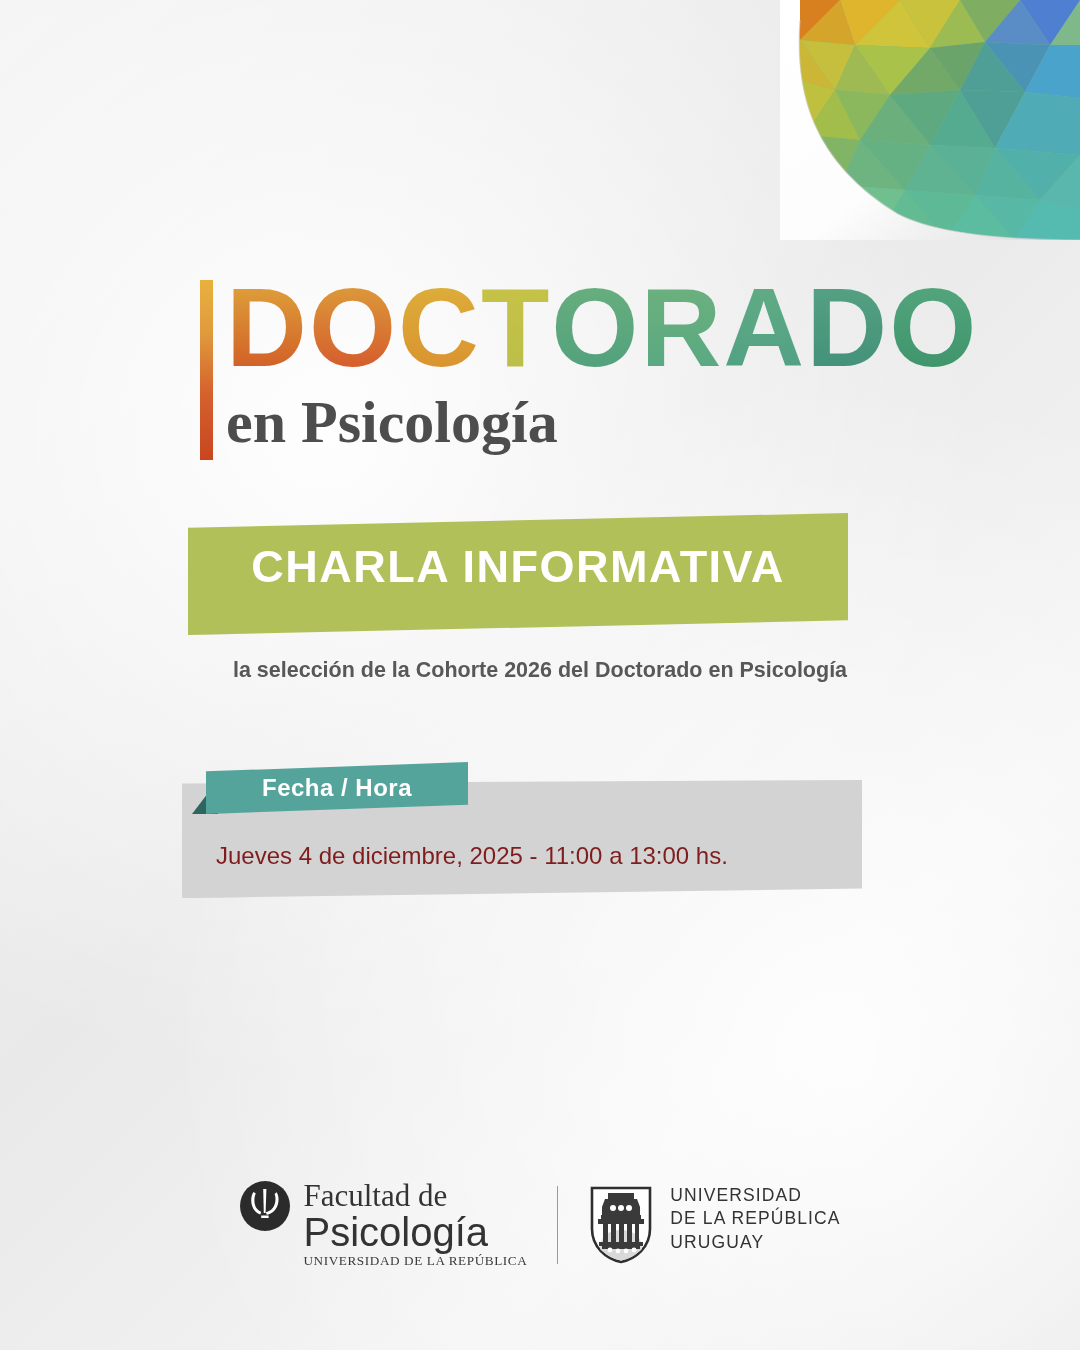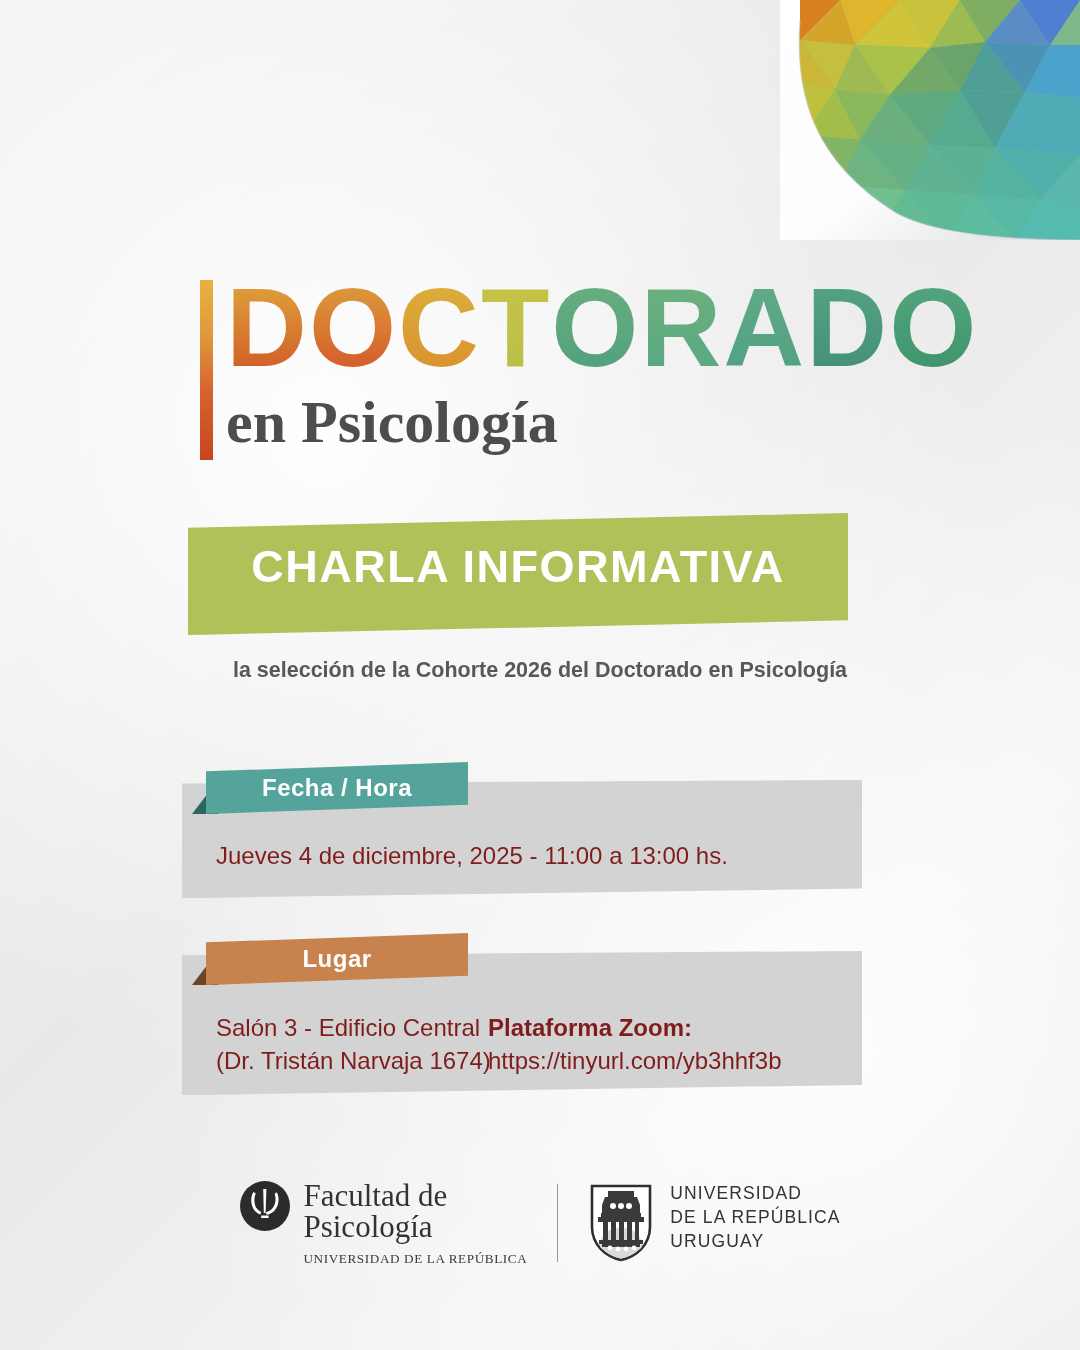--- a/index.html
+++ b/index.html
@@ -103,22 +103,22 @@
     font-family:"Liberation Sans Narrow","Liberation Sans",sans-serif;
     font-size:24px;color:#7f1d1d;line-height:1.5;white-space:nowrap;
   }
 
   
   .footer{position:absolute;left:0;right:0;top:1180px;height:95px;}
   .logos{display:flex;align-items:center;justify-content:center;gap:0px;}
   .logo-fp{display:flex;align-items:flex-start;gap:12px;}
   .fp-text{display:flex;flex-direction:column;}
   .fp-l1{font-family:"Liberation Serif",serif;font-size:31px;color:#333;line-height:1.0;}
-  .fp-l2{font-family:Liberation Serif, serif;font-size:31px;color:#333;line-height:1.05;}
-  .fp-l3{font-family:"Liberation Serif",serif;font-size:13.2px;color:#3a3a3a;letter-spacing:.6px;margin-top:7px;}
+  .fp-l2{font-family:Liberation Sans, sans-serif;font-size:40px;color:#333;line-height:1.05;}
+  .fp-l3{font-family:"Liberation Serif",serif;font-size:13.2px;color:#3a3a3a;letter-spacing:.6px;}
   .divider{width:1px;height:78px;background:#9a9a9a;margin:0 30px;}
   .logo-ur{display:flex;align-items:flex-start;gap:16px;}
   .ur-text{display:flex;flex-direction:column;gap:2px;}
   .ur-text span{
     font-family:"Liberation Sans",sans-serif;font-size:17.5px;color:#333;
     letter-spacing:1.1px;line-height:1.25;
   }
 </style>
 </head>
 <body>
@@ -336,33 +336,20 @@
     <div class="card-panel" style="top:18px;width:680px;height:118px;
          clip-path:polygon(0% 3%, 100% 0%, 100% 92%, 0% 100%);"></div>
     <div class="ribbon">
       <div class="ribbon-fold" style="background:#2f6560;"></div>
       <div class="ribbon-main" style="background:#55a49b;"></div>
       <div class="ribbon-label">Fecha / Hora</div>
     </div>
     <div class="card-body" style="left:34px;top:76px;">Jueves 4 de diciembre, 2025 - 11:00 a 13:00 hs.</div>
   </div>
 
-  <div class="card" style="left:182px;top:933px;width:680px;height:162px;">
-    <div class="card-panel" style="top:18px;width:680px;height:144px;
-         clip-path:polygon(0% 3%, 100% 0%, 100% 93%, 0% 100%);"></div>
-    <div class="ribbon">
-      <div class="ribbon-fold" style="background:#6d4426;"></div>
-      <div class="ribbon-main" style="background:#c8824e;"></div>
-      <div class="ribbon-label">Lugar</div>
-    </div>
-    <div class="card-body" style="left:34px;top:77px;">Salón 3 - Edificio Central</div>
-    <div class="card-body" style="left:34px;top:110px;">(Dr. Tristán Narvaja 1674)</div>
-    <div class="card-body strong" style="left:306px;top:77px;font-weight:700;">Plataforma Zoom:</div>
-    <div class="card-body" style="left:306px;top:110px;">https://tinyurl.com/yb3hhf3b</div>
-  </div>
 
   <div class="footer">
     <div class="logos">
 
       <div class="logo-fp">
         <svg width="52" height="52" viewBox="0 0 52 52">
           <circle cx="26" cy="26" r="25" fill="#2b2b2b"></circle>
           <path d="M26 6 C12 6 6 16 6 26 C6 38 15 46 26 46 C38 46 46 37 46 26 C46 15 38 6 26 6 Z" fill="#2b2b2b"></path>
           <g fill="#ffffff">
             <path d="M24.2 9 L27.4 9 L26.6 33 L24.8 33 Z"></path>

